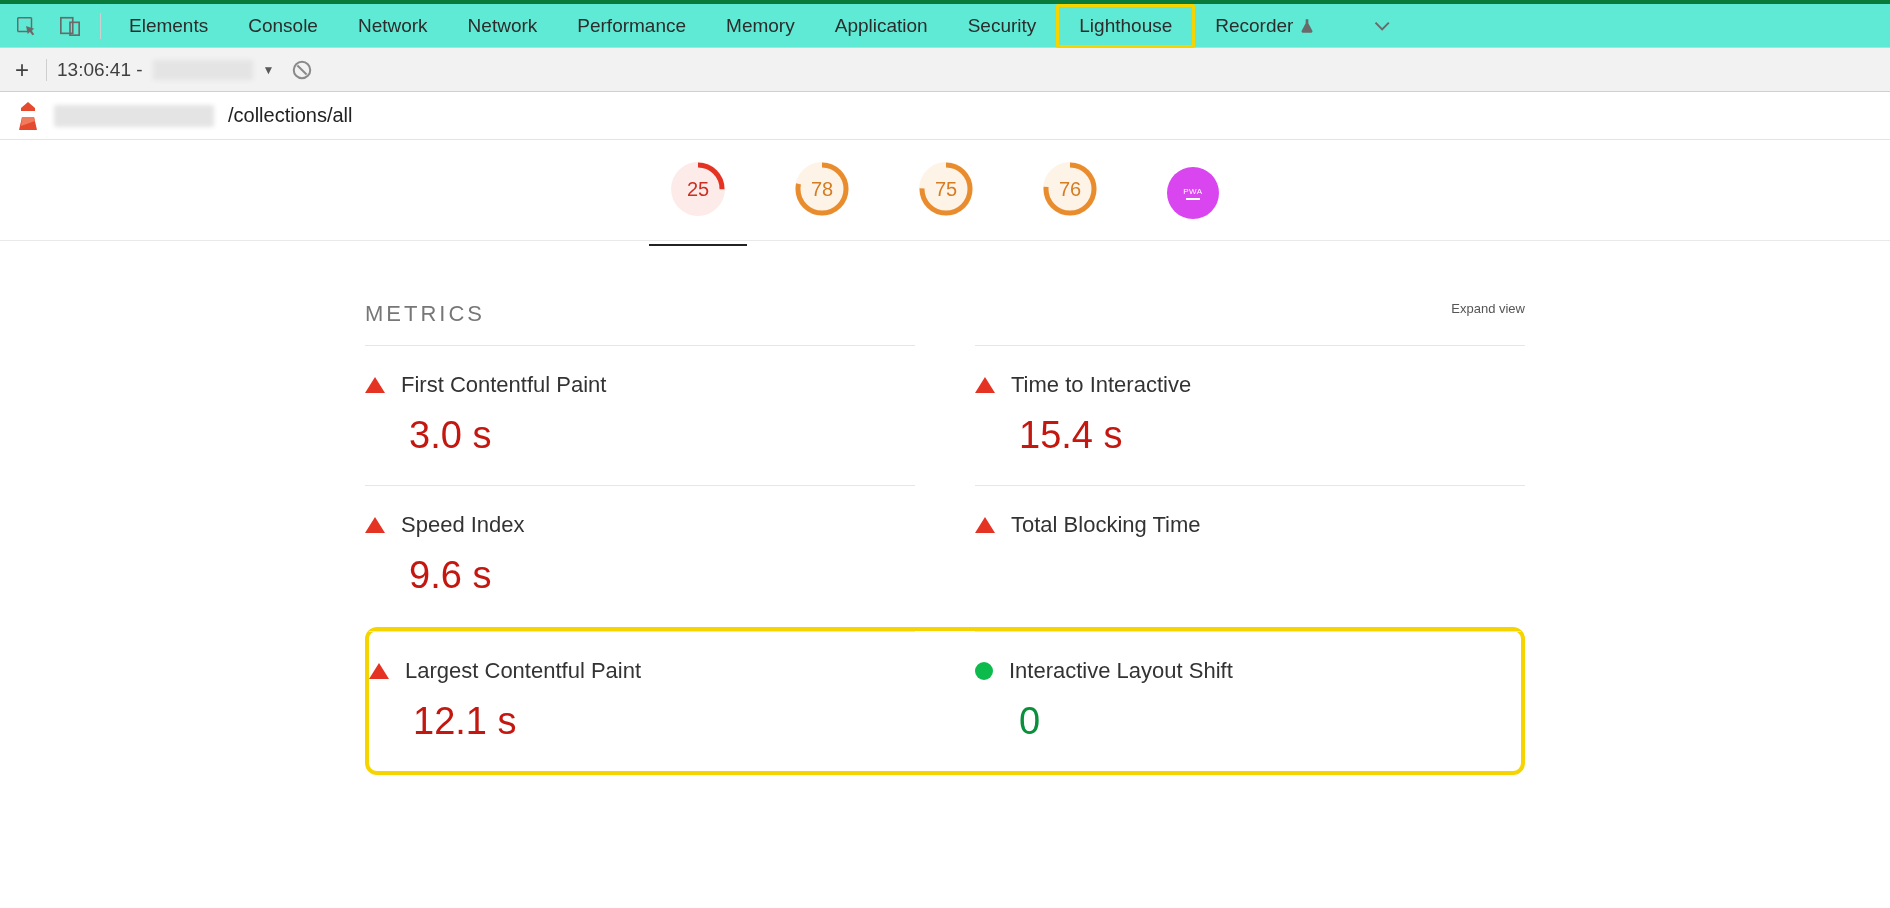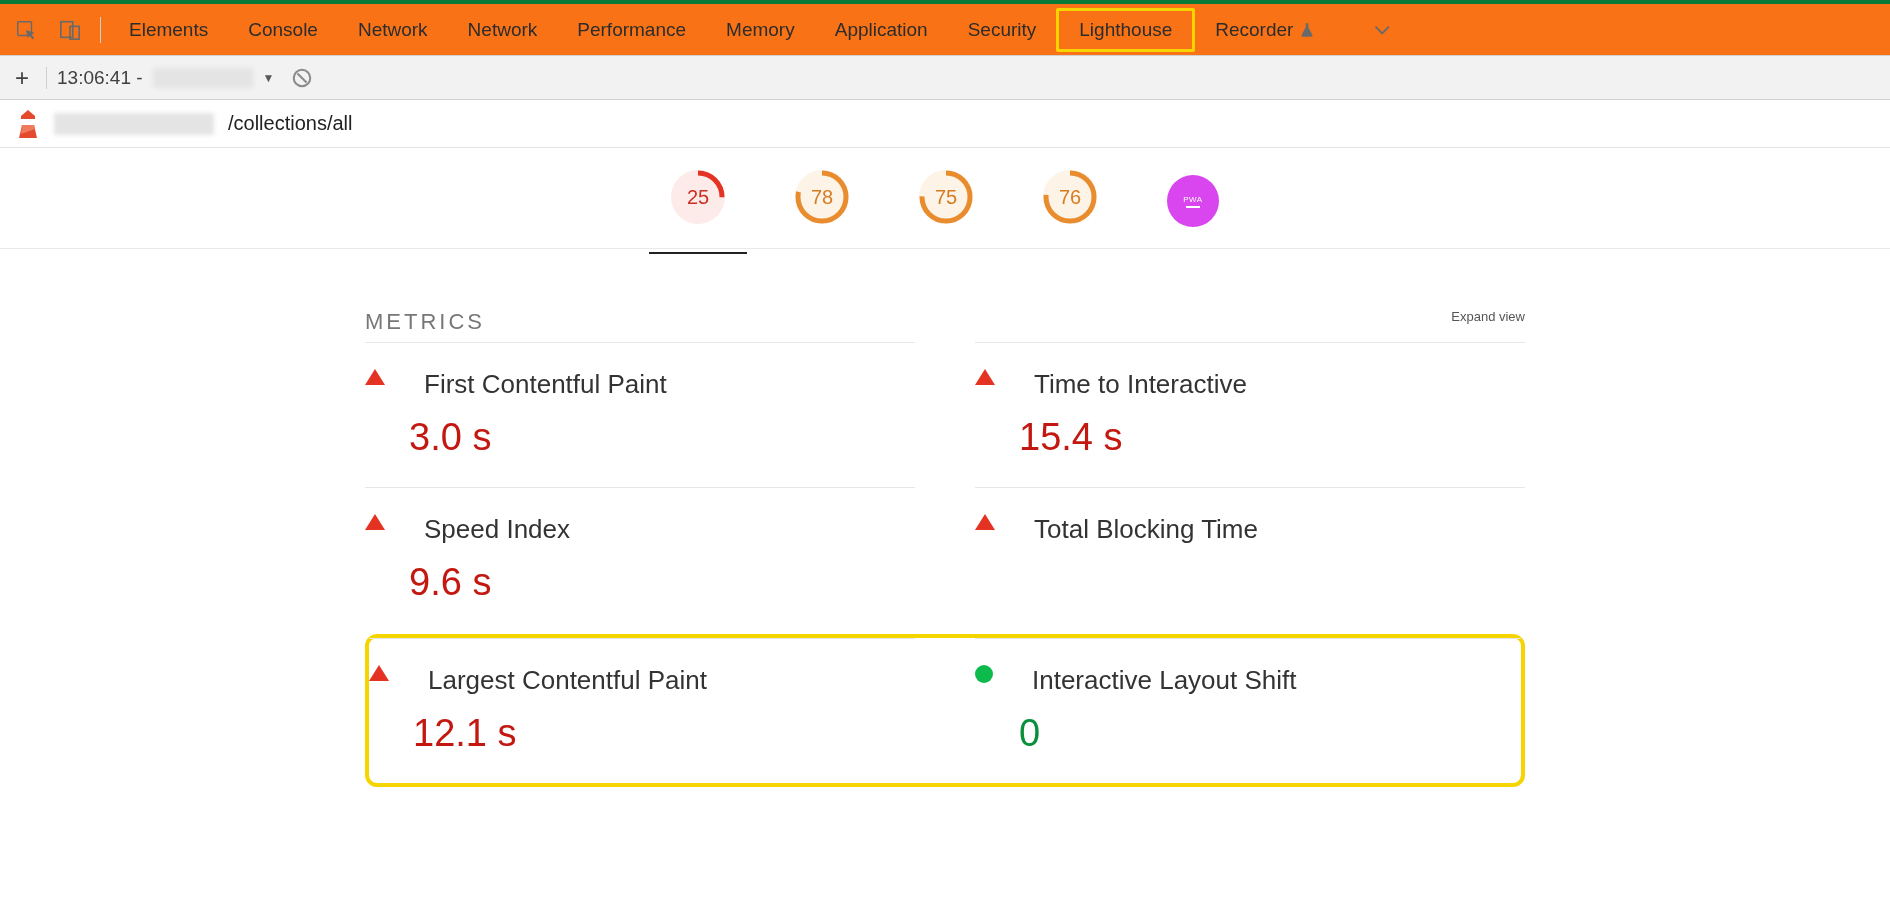--- a/index.html
+++ b/index.html
@@ -1,21 +1,21 @@
 <!DOCTYPE html>
 <html><head>
 <meta charset="utf-8">
 <style>
   * { box-sizing: border-box; }
   html,body { margin:0; padding:0; font-family: 'Helvetica Neue', Arial, sans-serif;
               background:#fff; color:#333; width:1890px;}
   .top-green { height:4px; background: linear-gradient(#0a7a3a,#0a7a3a); }
   
-  .tab-strip { display:flex; align-items:center; height:52px;
-               background:#f97316; border-bottom:1px solid #d0d0d0;
+  .tab-strip { display:flex; align-items:center; height:44px;
+               background:#5eead4; border-bottom:1px solid #d0d0d0;
                font-size:19px; color:#404040; padding:0 4px; gap:0; }
   .tab-strip .icon-btn { width:36px; height:36px; display:flex; align-items:center;
                justify-content:center; color:#757575; margin:0 4px;}
   .tab-strip .vdiv { width:1px; height:26px; background:#cfcfcf; margin:0 8px;}
   .tab-strip .tab { padding:0 20px; height:44px; display:flex; align-items:center;
                cursor:pointer; color:#2c2c2c; }
   .tab-strip .tab.active-outline { border:3px solid #F5D400; border-radius:2px; }
   .tab-strip .tab.recorder svg { margin-left:6px; }
   
   .sub-bar { display:flex; align-items:center; height:44px;
@@ -56,26 +56,26 @@
      height:2px; background:#222;
   }
   .pwa-badge { width:52px; height:52px; border-radius:50%;
                background:#d946ef; display:flex; flex-direction:column;
                align-items:center; justify-content:center; color:#fff;
                font-size:8px; letter-spacing:0.5px;}
   .pwa-badge .bar{ width:14px; height:2px; background:#fff; margin-top:2px;}
   
   .metrics-area { max-width:1180px; margin:60px auto 0; padding:0 10px;}
   .metrics-head { display:flex; justify-content:space-between; font-size:22px;
-                  color:#777; letter-spacing:3px; margin-bottom:7px;}
+                  color:#777; letter-spacing:3px; margin-bottom:18px;}
   .metrics-head .expand { letter-spacing:normal; color:#555; font-size:13px;}
   .metrics-grid { display:grid; grid-template-columns:1fr 1fr; column-gap:60px;}
   .metric { border-top:1px solid #e6e6e6; padding:26px 0 28px; display:flex;
             flex-direction:column;}
-  .metric .row1 { display:flex; gap:39px; font-size:26px;
+  .metric .row1 { display:flex; align-items:center; gap:16px; font-size:22px;
                   color:#333;}
   .metric .tri { width:0; height:0; border-left:10px solid transparent;
                  border-right:10px solid transparent;}
   .metric .tri.red { border-bottom:16px solid #E53323;}
   .metric .dot.green { width:18px; height:18px; border-radius:50%; background:#0DBB4D;}
   .metric .value { font-size:38px; font-weight:500; margin:16px 0 0 44px;}
   .metric .value.red { color:#C31710;}
   .metric .value.green { color:#0A8F3C;}
   .highlight-row { position:relative; grid-column:1 / -1; display:grid;
                    grid-template-columns:1fr 1fr; column-gap:60px;

